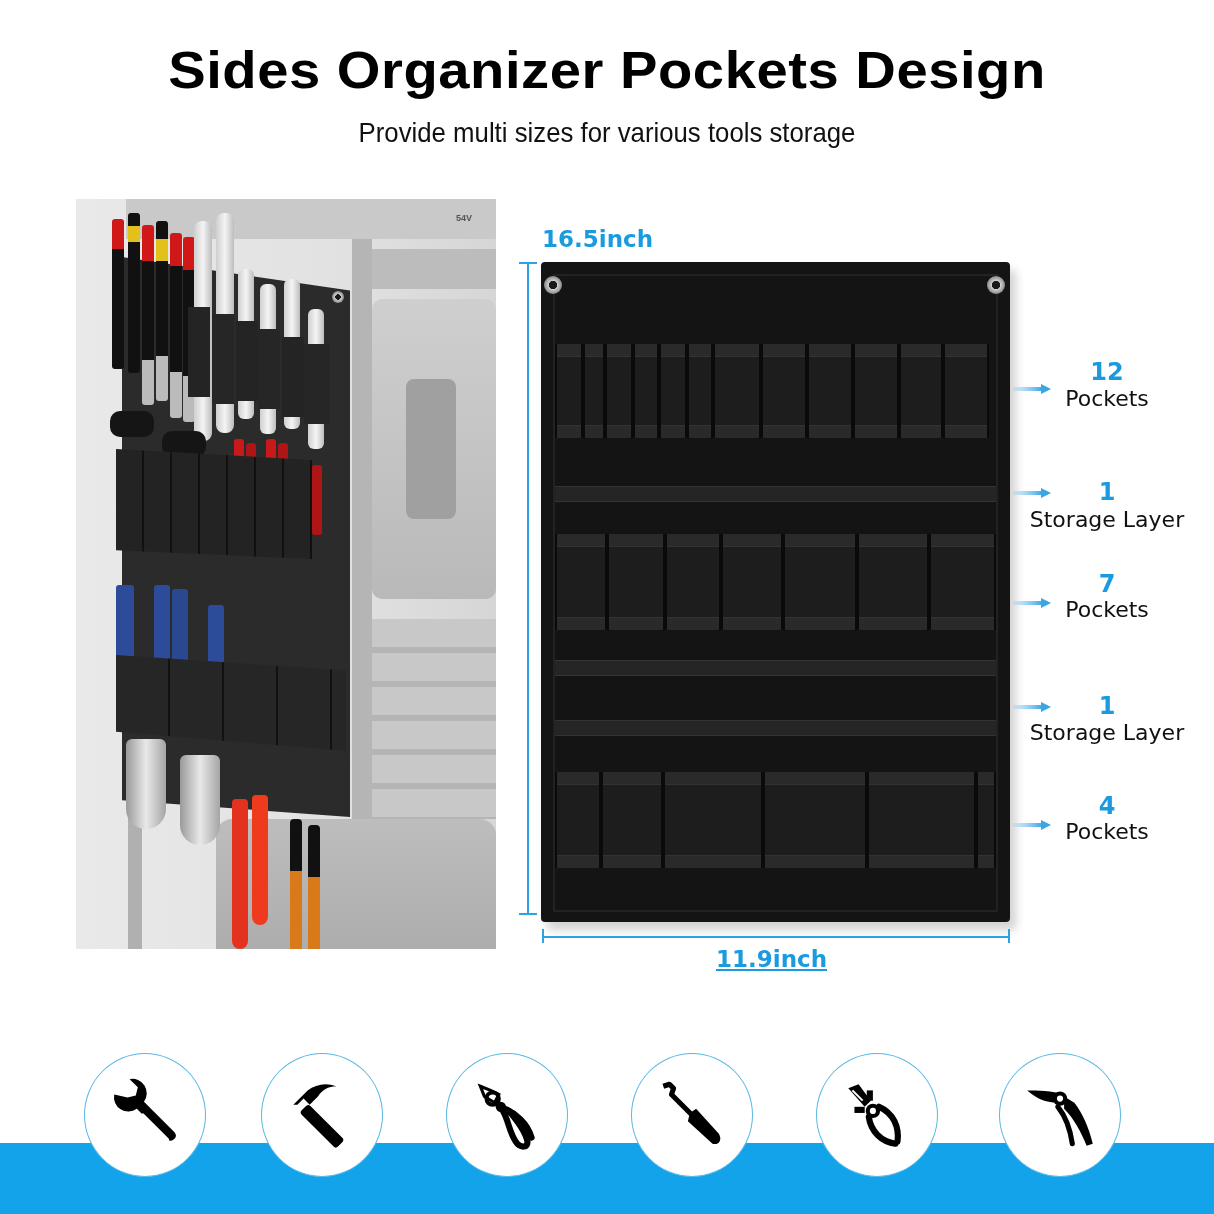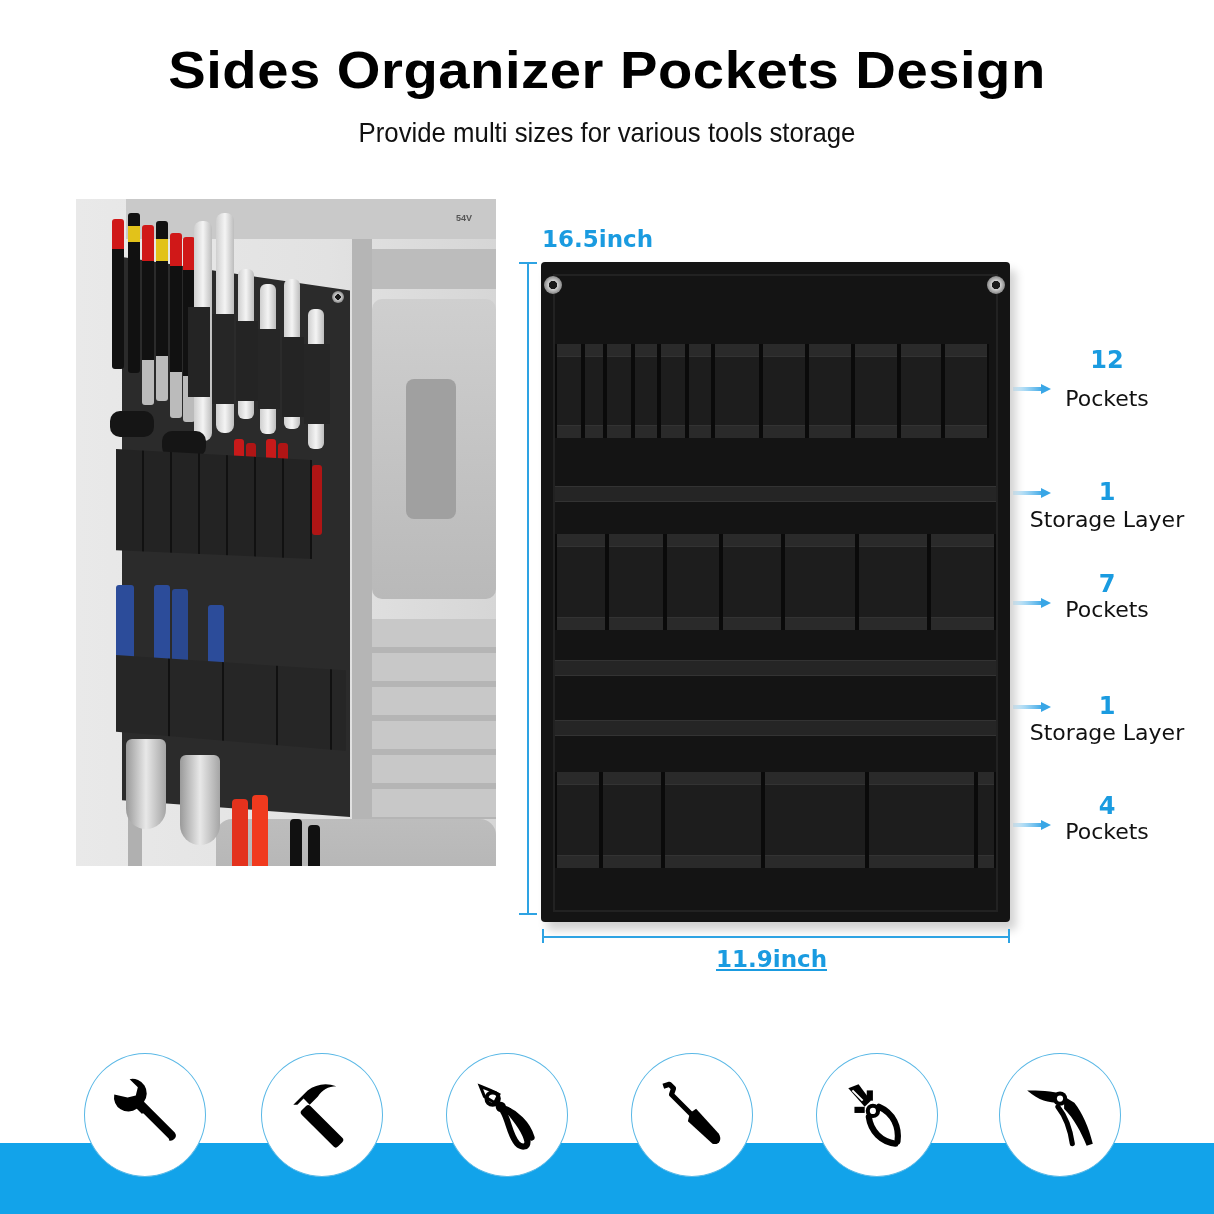--- a/index.html
+++ b/index.html
@@ -2,21 +2,21 @@
 <html><head>
 <meta charset="utf-8">
 <style>
   html, body { margin:0; padding:0; }
   body { width:1214px; height:1214px; position:relative; overflow:hidden; background:#ffffff; font-family:"Liberation Sans", sans-serif; }
   .abs { position:absolute; }
   .title { left:0; top:40px; width:1214px; text-align:center; font-family:"Liberation Sans", sans-serif; font-weight:700; font-size:52px; color:#000; letter-spacing:0.5px; transform:scaleX(1.08); transform-origin:center; }
   .subtitle { left:0; top:117px; width:1214px; text-align:center; font-size:28px; color:#111; transform:scaleX(0.92); transform-origin:center; }
 
   
-  .photo { left:76px; top:199px; width:420px; height:667px; background:linear-gradient(90deg,#e9e9e9 0%,#e2e2e2 60%,#d6d6d6 100%); overflow:hidden; }
+  .photo { left:76px; top:199px; width:420px; height:750px; background:linear-gradient(90deg,#e9e9e9 0%,#e2e2e2 60%,#d6d6d6 100%); overflow:hidden; }
   .rack-post { background:#a8a8a8; }
   .rack-shelf { background:#bdbdbd; }
   .tool { border-radius:3px; }
   .vline { left:527px; top:262px; width:2px; height:652px; background:#2ea3e3; }
   .vcap { width:18px; height:2px; background:#2ea3e3; left:519px; }
   .hline { left:543px; top:936px; width:466px; height:2px; background:#2ea3e3; }
   .hcap { width:2px; height:14px; background:#2ea3e3; top:929px; }
   .dim-label { font-family:"DejaVu Sans", sans-serif; font-weight:700; font-size:23px; color:#1a9be0; }
 
   
@@ -162,21 +162,21 @@
 <svg class="abs arrow" style="left:1013px;top:384px;" viewBox="0 0 38 10">
     <defs>
       <linearGradient id="ag" x1="0" x2="1">
         <stop offset="0" stop-color="#6cc0ee" stop-opacity="0.2"></stop>
         <stop offset="1" stop-color="#39a6e6"></stop>
       </linearGradient>
     </defs>
     <rect x="0" y="3" width="30" height="4" fill="url(#ag)"></rect>
     <polygon points="28,0 38,5 28,10" fill="#39a6e6"></polygon>
   </svg>
-<div class="abs ann-num" style="left:1027px;top:346px;">12</div>
+<div class="abs ann-num" style="left:1027px;top:358px;">12</div>
 <div class="abs ann-txt" style="left:1017px;top:386px;">Pockets</div>
 
 <svg class="abs arrow" style="left:1013px;top:488px;" viewBox="0 0 38 10">
     <rect x="0" y="3" width="30" height="4" fill="url(#ag)"></rect>
     <polygon points="28,0 38,5 28,10" fill="#39a6e6"></polygon>
   </svg>
 <div class="abs ann-num" style="left:1027px;top:478px;">1</div>
 <div class="abs ann-txt" style="left:1017px;top:507px;">Storage Layer</div>
 
 <svg class="abs arrow" style="left:1013px;top:598px;" viewBox="0 0 38 10">

